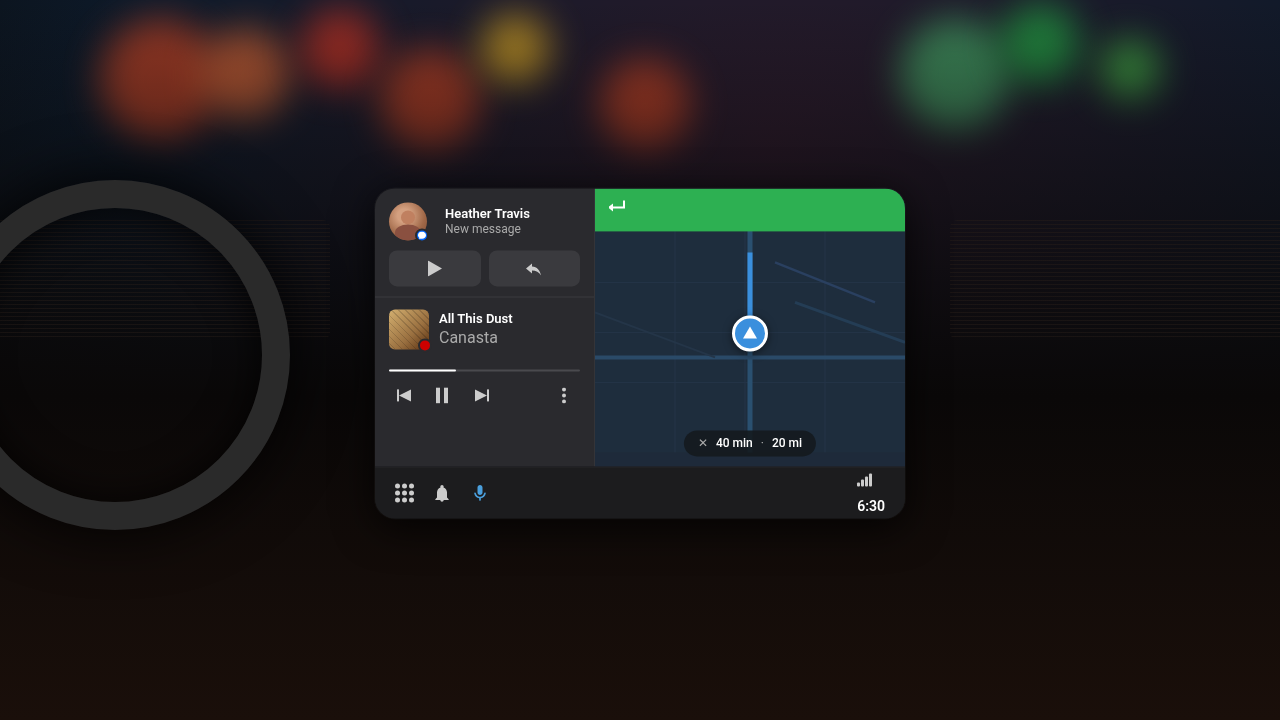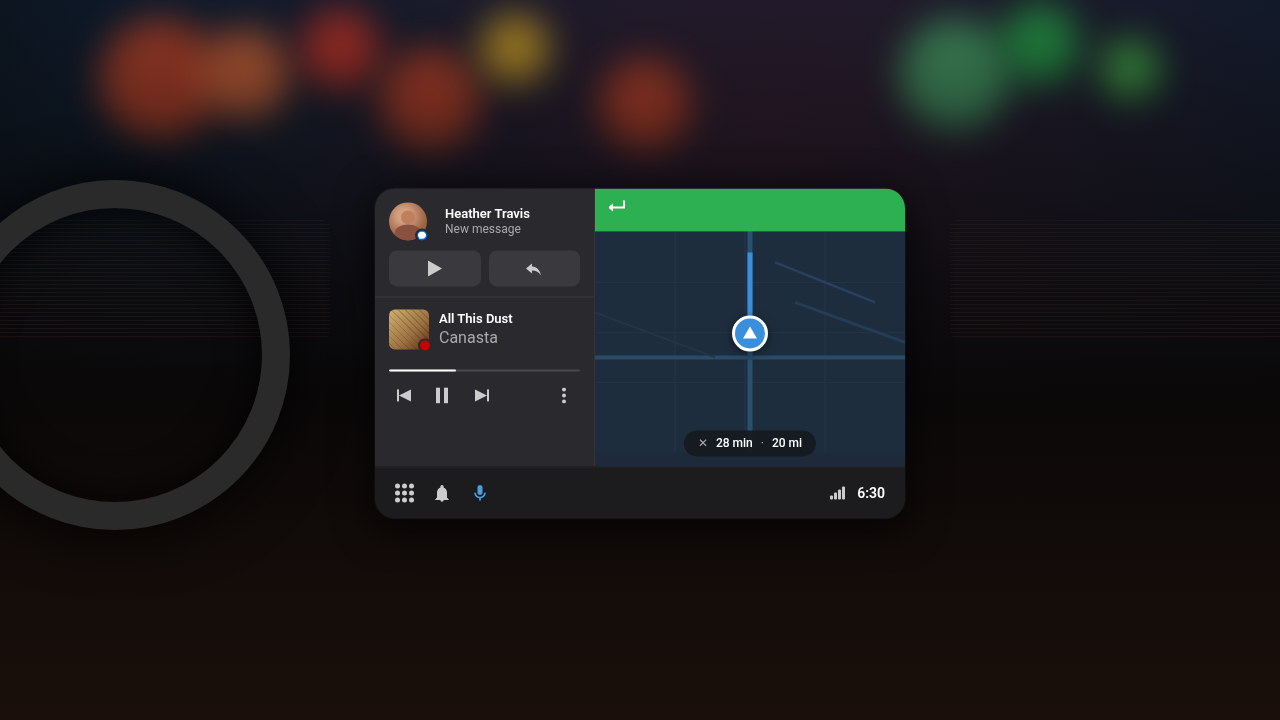--- a/index.html
+++ b/index.html
@@ -442,21 +442,21 @@
       align-items: center;
       justify-content: center;
     }
 
     .bottom-icon.mic {
       color: #4a9fdd;
     }
 
     .status-area {
       display: flex;
-      flex-direction: row;
+      flex-direction: column;
       align-items: flex-start;
       gap: 12px;
     }
 
     .signal-area {
       display: flex;
       align-items: center;
       gap: 4px;
     }
 
@@ -633,21 +633,21 @@
             </svg>
           </div>
         </div>
 
         <div class="nav-arrow-marker">
           <div class="nav-arrow-inner"></div>
         </div>
 
         <div class="eta-bar">
           <span class="eta-close">✕</span>
-          <span class="eta-text">28 min</span>
+          <span class="eta-text">40 min</span>
           <span class="eta-dot">·</span>
           <span class="eta-text">20 mi</span>
         </div>
       </div>
 
     </div>
 
     <div class="bottom-bar">
       <div class="bottom-left-icons">
 

